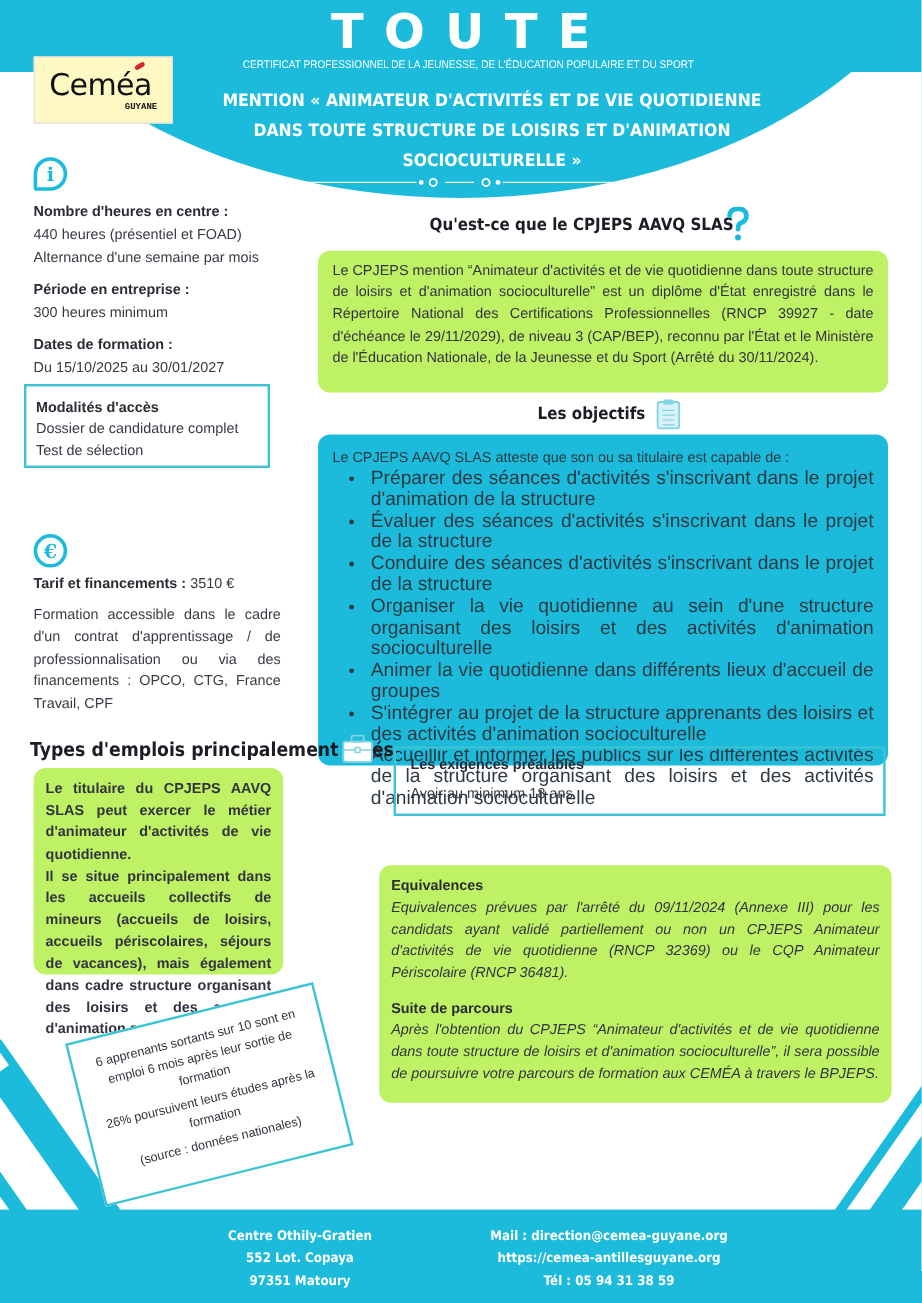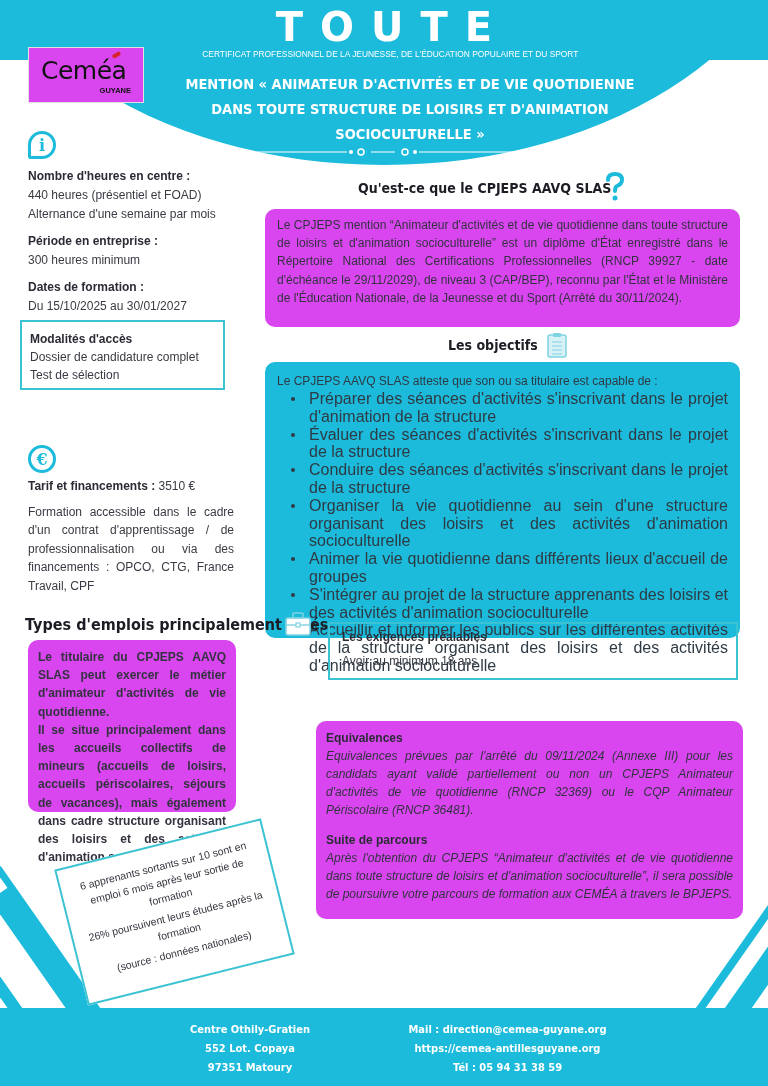--- a/index.html
+++ b/index.html
@@ -7,41 +7,41 @@
   body { position: relative; font-family: "Liberation Sans", sans-serif; color: #3a3a44; }
 
   .header-bg { position: absolute; left: -40px; top: -420px; width: 848px; height: 585px; border-radius: 50%; background: #1cbbdb; }
   .header-top { position: absolute; left: 0; top: 0; width: 768px; height: 60px; background: #1cbbdb; }
 
   .title-main { position: absolute; left: 0; top: 4px; width: 768px; text-align: center; color: #ffffff; font-family: "DejaVu Sans", sans-serif; font-size: 40px; font-weight: bold; letter-spacing: 17px; padding-left: 17px; }
   .subtitle { position: absolute; left: 182px; top: 49px; width: 406px; text-align: center; color: #ffffff; font-size: 9.3px; letter-spacing: 0; transform: scaleX(0.9); transform-origin: center; white-space: nowrap; }
   .mention { position: absolute; left: 150px; top: 72px; width: 520px; text-align: center; color: #ffffff; font-family: "DejaVu Sans", sans-serif; font-weight: bold; font-size: 14.2px; line-height: 25px; transform: scaleX(0.92); transform-origin: center top; }
   .divider-orn { position: absolute; left: 237px; top: 147px; width: 293px; height: 10px; }
 
-  .logo { position: absolute; left: 28px; top: 47px; width: 116px; height: 56px; background: #d946ef; border: 1px solid #e0e0e0; }
+  .logo { position: absolute; left: 28px; top: 47px; width: 116px; height: 56px; background: #fef9c3; border: 1px solid #e0e0e0; }
   .logo-name { position: absolute; left: 12px; top: 8px; font-family: "DejaVu Sans", sans-serif; font-size: 25px; color: #111; letter-spacing: -0.5px; }
-  .logo-sub { position: absolute; right: 12px; top: 38px; font-family: Liberation Sans, sans-serif; font-weight: bold; font-size: 7.5px; color: #111; }
+  .logo-sub { position: absolute; right: 12px; top: 38px; font-family: Liberation Mono, monospace; font-weight: bold; font-size: 7.5px; color: #111; }
   .logo-accent { position: absolute; left: 83px; top: 5px; width: 9px; height: 4px; background: #d9232d; transform: rotate(-30deg); border-radius: 2px; }
 
   .icon-circle { position: absolute; width: 28px; height: 28px; border: 3px solid #1cbbdb; border-radius: 50%; color: #1cbbdb; font-weight: bold; display: flex; align-items: center; justify-content: center; font-size: 16px; font-family: "DejaVu Serif", serif; }
 
   .left-info { position: absolute; left: 28px; top: 167px; width: 210px; font-size: 12px; line-height: 19px; }
   .left-info .lbl { font-weight: bold; color: #2b2b35; }
   .left-info .grp { margin-bottom: 8px; }
 
   .modal-box { position: absolute; left: 20px; top: 320px; width: 205px; height: 70px; border: 2px solid #3cc3d3; padding: 8px 8px; font-size: 12px; line-height: 18px; }
   .modal-box .lbl { font-weight: bold; color: #2b2b35; }
 
   .tarif { position: absolute; left: 28px; top: 477px; width: 206px; font-size: 12px; line-height: 18.5px; }
   .tarif .lbl { font-weight: bold; color: #2b2b35; }
   .tarif p { text-align: justify; margin-top: 7px; }
 
   .sec-title { position: absolute; font-family: "DejaVu Sans", sans-serif; font-weight: bold; font-size: 14px; color: #1c1c24; transform: scaleX(0.9); transform-origin: left center; white-space: nowrap; }
 
-  .box-light { position: absolute; background: #d946ef; border-radius: 10px; }
+  .box-light { position: absolute; background: #bef264; border-radius: 10px; }
   .box-blue { position: absolute; background: #1cbbdb; border-radius: 10px; }
 
   .txt-block { font-size: 12px; line-height: 18.2px; text-align: justify; color: #333340; }
 
   .what-box { left: 265px; top: 209px; width: 475px; height: 118px; padding: 7px 12px; }
   .obj-box { left: 265px; top: 362px; width: 475px; height: 276px; padding: 10px 12px; }
   .obj-box .intro { font-size: 12px; line-height: 18px; color: #2e3a44; }
   .obj-box ul { list-style: none; margin-left: 8px; }
   .obj-box li { position: relative; padding-left: 24px; font-size: 16px; line-height: 17.8px; color: #2e3a44; text-align: justify; }
   .obj-box li::before { content: ""; position: absolute; left: 6px; top: 7px; width: 4px; height: 4px; background: #2e3a44; border-radius: 50%; }

